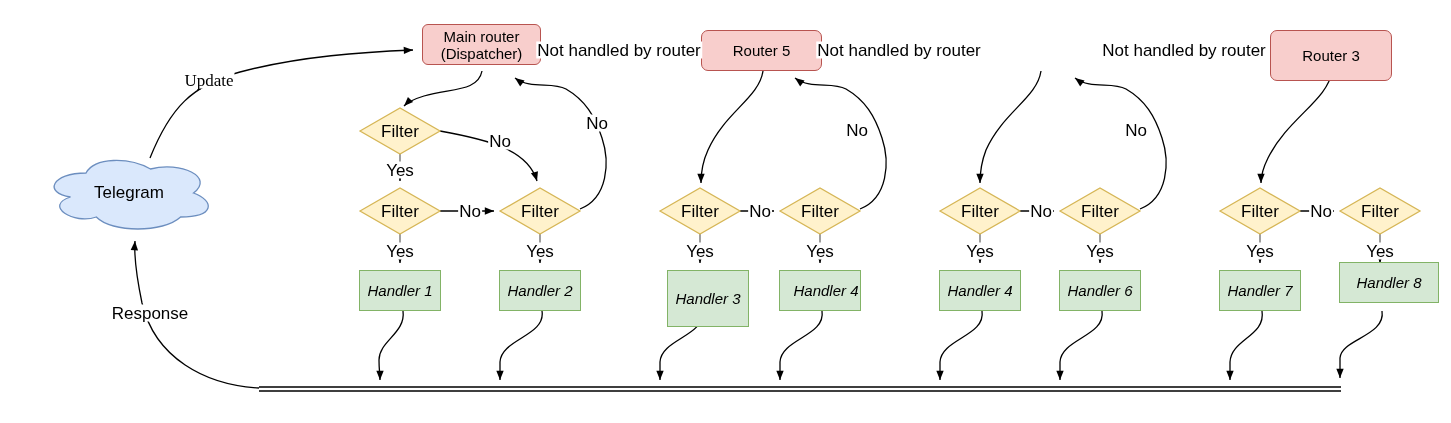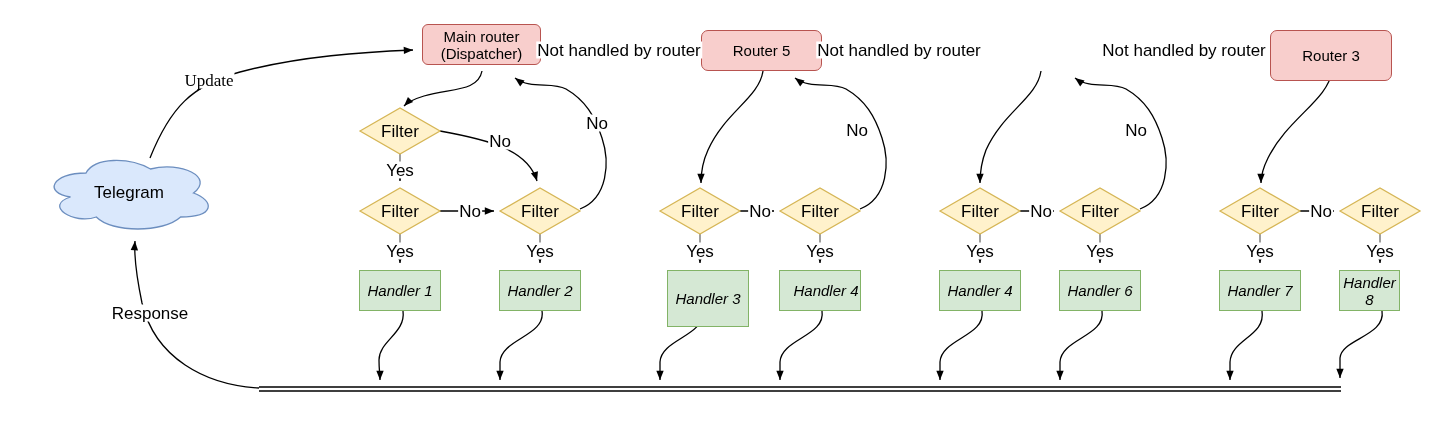--- a/index.html
+++ b/index.html
@@ -115,21 +115,21 @@
   <div class="box router" style="left:701px;top:30px;width:121px;height:41px;">Router 5</div>
   <div class="box router" style="left:1270px;top:30px;width:122px;height:51px;">Router 3</div>
 
   <div class="box handler" style="left:359px;top:270px;width:82px;height:41px;">Handler 1</div>
   <div class="box handler" style="left:499px;top:270px;width:82px;height:41px;">Handler 2</div>
   <div class="box handler" style="left:667px;top:270px;width:82px;height:57px;">Handler 3</div>
   <div class="box handler" style="left:779px;top:270px;width:82px;height:41px;padding-left:12px;">Handler 4</div>
   <div class="box handler" style="left:939px;top:270px;width:82px;height:41px;">Handler 4</div>
   <div class="box handler" style="left:1059px;top:270px;width:82px;height:41px;">Handler 6</div>
   <div class="box handler" style="left:1219px;top:270px;width:82px;height:41px;text-align:center;">Handler 7</div>
-  <div class="box handler" style="left:1339px;top:270px;width:61px;height:41px;">Handler 8</div>
+  <div class="box handler" style="left:1339px;top:262px;width:100px;height:41px;">Handler 8</div>
 
   <div class="lbl" style="left:129px;top:192px;">Telegram</div>
 
   <div class="lbl bg" style="left:209px;top:80px;font-family:Liberation Serif, serif;">Update</div>
   <div class="lbl bg" style="left:150px;top:313px;">Response</div>
   <div class="lbl bg" style="left:619px;top:50px;">Not handled by router</div>
   <div class="lbl bg" style="left:899px;top:50px;">Not handled by router</div>
   <div class="lbl bg" style="left:1184px;top:50px;">Not handled by router</div>
 
   <div class="lbl" style="left:400px;top:131px;">Filter</div>

